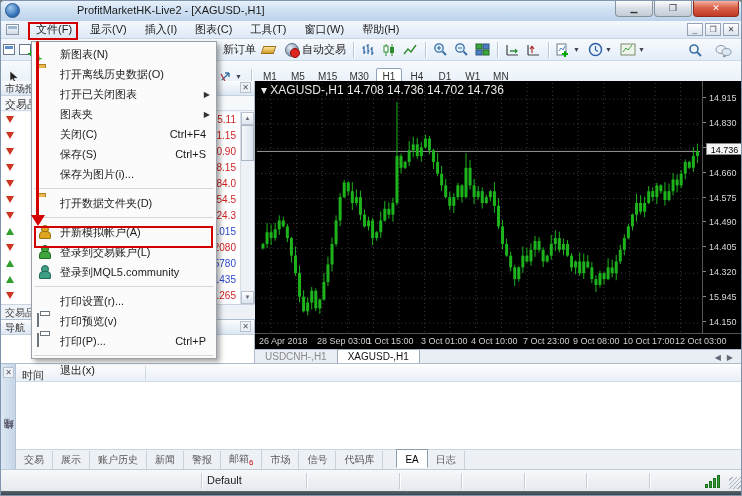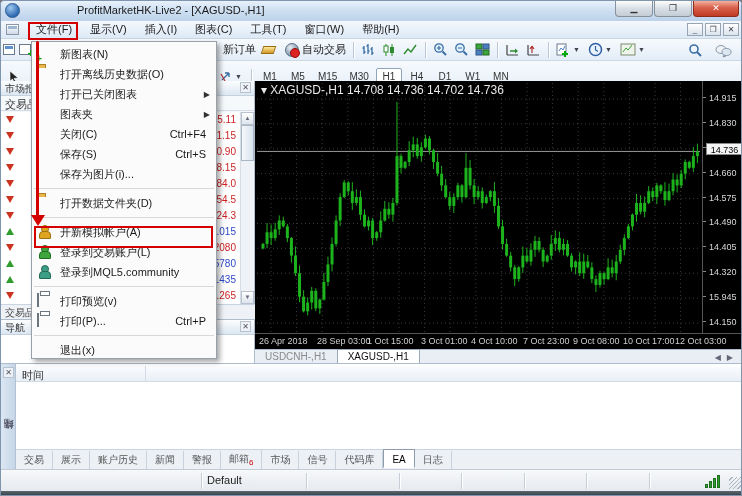--- a/index.html
+++ b/index.html
@@ -98,21 +98,21 @@
   #term-caption { position:absolute; left:1px; top:72px; width:13px; color:#445; font-size:10px;
     writing-mode:vertical-rl; transform:rotate(180deg); letter-spacing:1px; }
   #term-header { position:absolute; left:15px; top:2px; right:0; height:16px; background:linear-gradient(#fbfcfe,#e9eff6);
     border-bottom:1px solid #d2dbe5; display:flex; color:#333;flex-direction:column; }
   #term-header .h1 { width:130px; padding:2px 6px; border-right:1px solid #d2dbe5; }
   #term-header .h2 { flex:1; padding:2px 6px; }
   #term-body { position:absolute; left:15px; top:18px; right:0; bottom:20px; background:#fff; }
   #term-tabs { position:absolute; left:15px; bottom:0; right:0; height:20px; background:#edf1f6; border-top:1px solid #c9d4e0;
     display:flex; align-items:center; }
   .term-tab { font-size:10px; color:#555; padding:2px 8px; border-right:1px solid #c9d2dc; position:relative; }
-  .term-tab.active { background:#fff; color:#000; border:1px solid #8d9cac; border-bottom:1px solid #fff; margin-top:-2px; padding-top:4px; }
+  .term-tab.active { background:#fff; color:#000; border:1px solid #8d9cac; border-bottom:1px solid #fff; margin-top:-2px; padding-top:4px;margin-left:13px; }
   .mail-badge { color:#cc0000; font-size:8px; vertical-align:sub; }
 
   
   #statusbar { position:absolute; left:0; top:468px; width:742px; height:22px; background:linear-gradient(#f6f8fa,#e6e9ee);
     border-top:1px solid #c3ccd6; }
   .st-sep { position:absolute; top:3px; width:1px; height:16px; background:#c6cdd6; box-shadow:1px 0 0 #fff; }
   #st-profile { position:absolute; left:206px; top:4px; color:#222; }
   #conn-bars { position:absolute; right:22px; top:5px; display:flex; align-items:flex-end; }
   #conn-bars i { display:block; width:3px; margin-right:1px; background:#2e9e2e; border:1px solid #1c701c; }
   #grip { position:absolute; right:2px; bottom:2px; width:12px; height:12px;
@@ -778,20 +778,23 @@
       <div class="fm-item">
         <span class="fm-icon"><span class="ic-person green"></span></span>
         <span>登录到交易账户(L)</span>
       </div>
       <div class="fm-item">
         <span class="fm-icon"><span class="ic-person teal"></span></span>
         <span>登录到MQL5.community</span>
       </div>
       <div class="fm-sep"></div>
       <div class="fm-item">
+        <span>打印设置(r)...</span>
+      </div>
+      <div class="fm-item">
         <span class="fm-icon"><span class="ic-printer"></span></span>
         <span>打印预览(v)</span>
       </div>
       <div class="fm-item">
         <span class="fm-icon"><span class="ic-printer"></span></span>
         <span>打印(P)...</span>
         <span class="fm-shortcut">Ctrl+P</span>
       </div>
       <div class="fm-sep"></div>
       <div class="fm-item">

